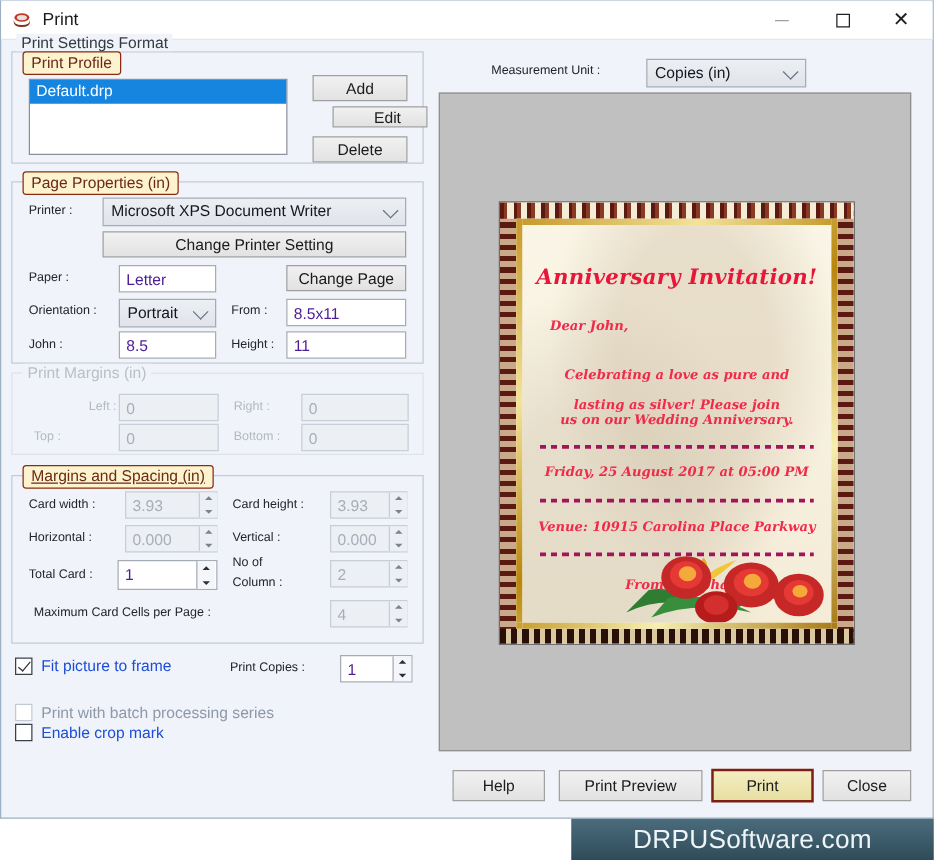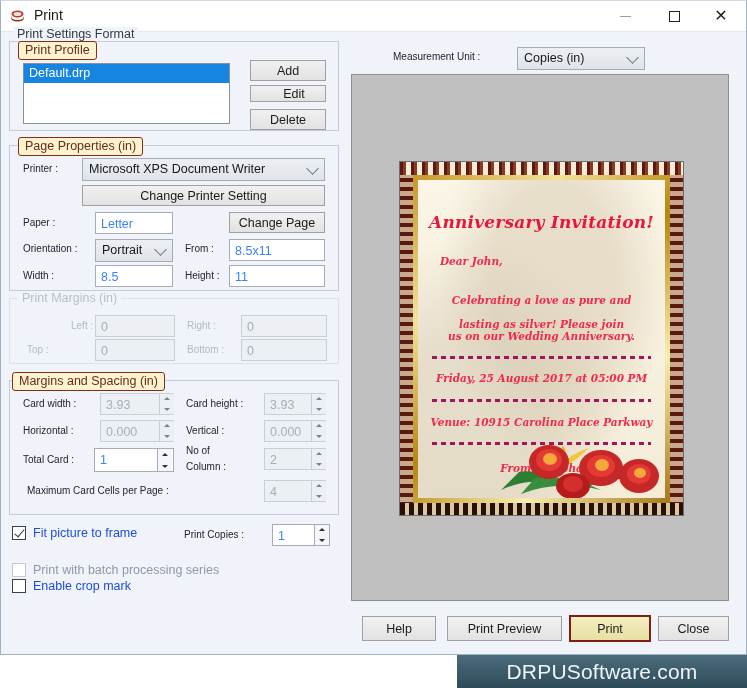--- a/index.html
+++ b/index.html
@@ -72,21 +72,21 @@
     white-space: nowrap;
   }
   .lbl.dim { color: #b2b9c3; }
 
   
   .txt {
     position: absolute;
     background: #ffffff;
     border: 1px solid #a6acb6;
     font-size: 12.5px;
-    color: #3b82f6;
+    color: #4c1d95;
     padding: 2px 5px;
     line-height: 18px;
     height: 22px;
     white-space: nowrap;
     overflow: hidden;
     font-family: "Liberation Sans", sans-serif;
   }
   .txt.disabled {
     background: #eceff4;
     color: #a8aeb8;
@@ -317,21 +317,21 @@
   </div>
 
   <div class="gbox" style="left:8px; top:40px; width:330px; height:90px;"></div>
   <div class="gbox-title-plain" style="left:12px; top:26px;">Print Settings Format</div>
   <div class="badge" style="left:17px; top:40px;">Print Profile</div>
 
   <div class="listbox" style="left:22px; top:62px; width:207px; height:61px;">
     <div class="list-item-sel">Default.drp</div>
   </div>
   <div class="btn" style="left:249px; top:59px; width:76px; height:21px;">Add</div>
-  <div class="btn" style="left:249px; top:84px; width:76px; height:17px;padding-left:12px;">Edit</div>
+  <div class="btn" style="left:265px; top:84px; width:76px; height:17px;padding-left:12px;">Edit</div>
   <div class="btn" style="left:249px; top:108px; width:76px; height:21px;">Delete</div>
 
   <div class="lbl" style="left:392px; top:50px;">Measurement Unit :</div>
   <div class="combo" style="left:516px; top:46px; width:128px;">
     <span>Copies (in)</span>
     <i class="chev"></i>
   </div>
 
   <div class="gbox" style="left:8px; top:144px; width:330px; height:146px;"></div>
   <div class="badge" style="left:17px; top:136px;">Page Properties  (in)</div>
@@ -348,40 +348,40 @@
   <div class="btn" style="left:228px; top:211px; width:96px; height:21px;">Change Page</div>
 
   <div class="lbl" style="left:22px; top:242px;">Orientation :</div>
   <div class="combo" style="left:94px; top:238px; width:78px;">
     <span>Portrait</span>
     <i class="chev"></i>
   </div>
   <div class="lbl" style="left:184px; top:242px;">From :</div>
   <div class="txt" style="left:228px; top:238px; width:96px;">8.5x11</div>
 
-  <div class="lbl" style="left:22px; top:269px;">Width :</div>
+  <div class="lbl" style="left:22px; top:269px;">John :</div>
   <div class="txt" style="left:94px; top:264px; width:78px;">8.5</div>
   <div class="lbl" style="left:184px; top:269px;">Height :</div>
   <div class="txt" style="left:228px; top:264px; width:96px;">11</div>
 
   <div class="gbox" style="left:8px; top:297px; width:330px; height:66px; border-color:#dde2ea;"></div>
   <div class="gbox-title-plain" style="left:17px; top:290px; color:#b8bfc9;">Print Margins (in)</div>
 
   <div class="lbl dim" style="left:26px; top:319px;margin-left:44px;">Left :</div>
   <div class="txt disabled" style="left:94px; top:314px; width:80px;">0</div>
   <div class="lbl dim" style="left:186px; top:319px;">Right :</div>
   <div class="txt disabled" style="left:240px; top:314px; width:86px;">0</div>
 
   <div class="lbl dim" style="left:26px; top:343px;">Top :</div>
   <div class="txt disabled" style="left:94px; top:338px; width:80px;">0</div>
   <div class="lbl dim" style="left:186px; top:343px;">Bottom :</div>
   <div class="txt disabled" style="left:240px; top:338px; width:86px;">0</div>
 
   <div class="gbox" style="left:8px; top:379px; width:330px; height:135px;"></div>
-  <div class="badge" style="left:11px; top:371px;">Margins and Spacing  (in)</div>
+  <div class="badge" style="left:17px; top:371px;text-decoration:underline;">Margins and Spacing  (in)</div>
 
   <div class="lbl" style="left:22px; top:397px;">Card width :</div>
   <div class="txt disabled" style="left:99px; top:392px; width:74px; padding-right:17px;">3.93</div>
   <div class="spin" style="left:158px; top:393px; height:20px;">
       <i class="up"></i>
       <i class="dn"></i>
     </div>
   <div class="lbl" style="left:185px; top:397px;">Card height :</div>
   <div class="txt disabled" style="left:263px; top:392px; width:62px; padding-right:17px;">3.93</div>
   <div class="spin" style="left:310px; top:393px; height:20px;">

